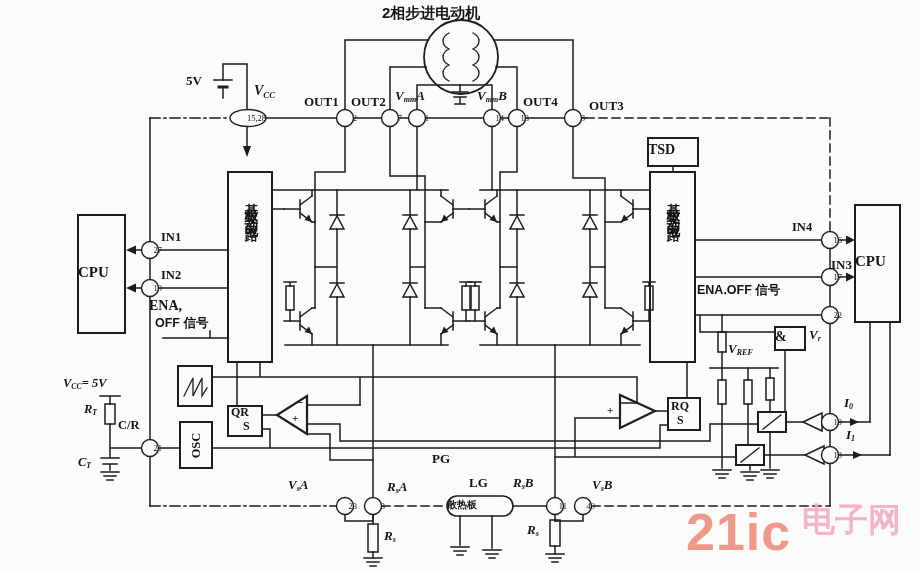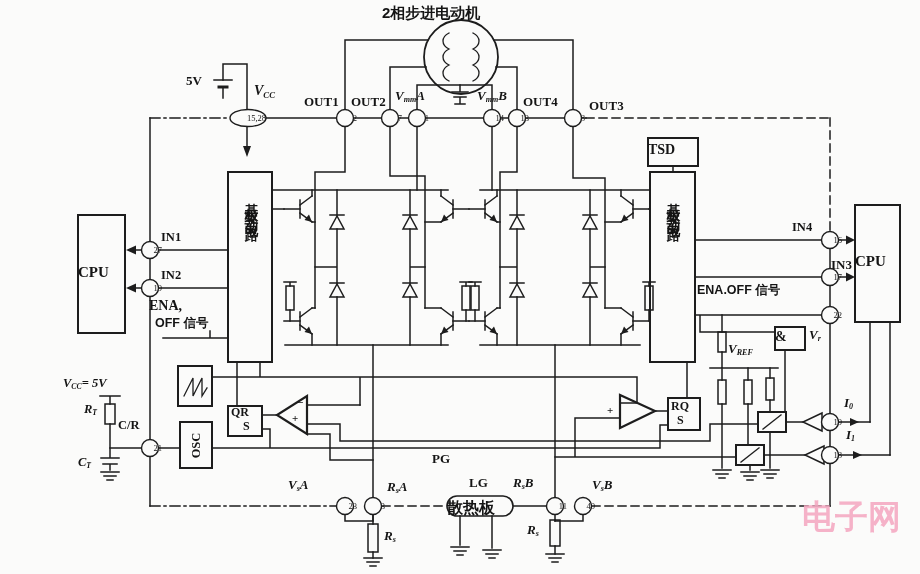--- a/index.html
+++ b/index.html
@@ -18,21 +18,21 @@
   .lbl sub{font-size:.62em;vertical-align:-0.3em;font-style:italic}
   .it{font-style:italic}
   .cn{font-family:"Liberation Sans",sans-serif}
   .ctr{text-align:left}
   .pin{position:absolute;width:24px;text-align:right;font-size:8.5px;font-weight:normal;line-height:1}
   .vblock{position:absolute;writing-mode:vertical-rl;text-orientation:upright;font-weight:bold;
           font-size:13.5px;letter-spacing:5px;font-family:"Liberation Sans",sans-serif}
   .oscv{position:absolute;width:46px;text-align:center;transform:rotate(-90deg);font-weight:bold;font-size:12.5px}
   .wm{position:absolute;font-weight:bold;line-height:1;opacity:.9}
   .wm-brand{left:686px;top:506px;font-size:52px;font-family:"Liberation Sans",sans-serif;color:#ed8f7e;letter-spacing:1px}
-  .wm-site{left:802px;top:503px;font-size:33px;font-family:Liberation Mono, monospace;color:#f5abc3}
+  .wm-site{left:802px;top:503px;font-size:33px;font-family:Liberation Sans, sans-serif;color:#f5abc3}
   .wm-tld{left:777px;top:529px;font-size:38px;font-style:italic;font-family:"Liberation Serif",serif;color:#f5abc3;letter-spacing:2px}
 </style>
 </head>
 <body>
 
 <div class="stage">
 
 <svg width="920" height="574" viewBox="0 0 920 574">
   <defs>
     <g id="npn">
@@ -355,27 +355,28 @@
 <div class="lbl" style="left:677px;top:414px;font-size:12px">S</div>
 
 <div class="lbl" style="left:297px;top:397px;font-size:11px">−</div>
 <div class="lbl" style="left:292px;top:413px;font-size:11px">+</div>
 <div class="lbl" style="left:607px;top:405px;font-size:11px">+</div>
 
 <div class="lbl it" style="left:288px;top:478px"><span>V</span><sub>s</sub><span>A</span></div>
 <div class="lbl it" style="left:387px;top:480px"><span>R</span><sub>s</sub><span>A</span></div>
 <div class="lbl" style="left:432px;top:452px">PG</div>
 <div class="lbl" style="left:469px;top:476px">LG</div>
-<div class="lbl cn ctr" style="left:447px;top:500px;width:82px;font-size:16px">散热板</div>
+<div class="lbl cn ctr" style="left:447px;top:500px;width:82px;font-size:10px">散热板</div>
 <div class="lbl it" style="left:513px;top:476px"><span>R</span><sub>s</sub><span>B</span></div>
 <div class="lbl it" style="left:592px;top:478px"><span>V</span><sub>s</sub><span>B</span></div>
 
 <div class="pin" style="left:333px;top:502px">23</div>
 <div class="pin" style="left:361px;top:502px">3</div>
 <div class="pin" style="left:543px;top:502px">11</div>
 <div class="pin" style="left:571px;top:502px">40</div>
 
 <div class="lbl it" style="left:384px;top:529px"><span>R</span><sub>s</sub></div>
 <div class="lbl it" style="left:527px;top:523px"><span>R</span><sub>s</sub></div>
 
+<div class="wm wm-brand">21ic</div>
 <div class="wm wm-site">电子网</div>
 
 </div>
 
 </body></html>

